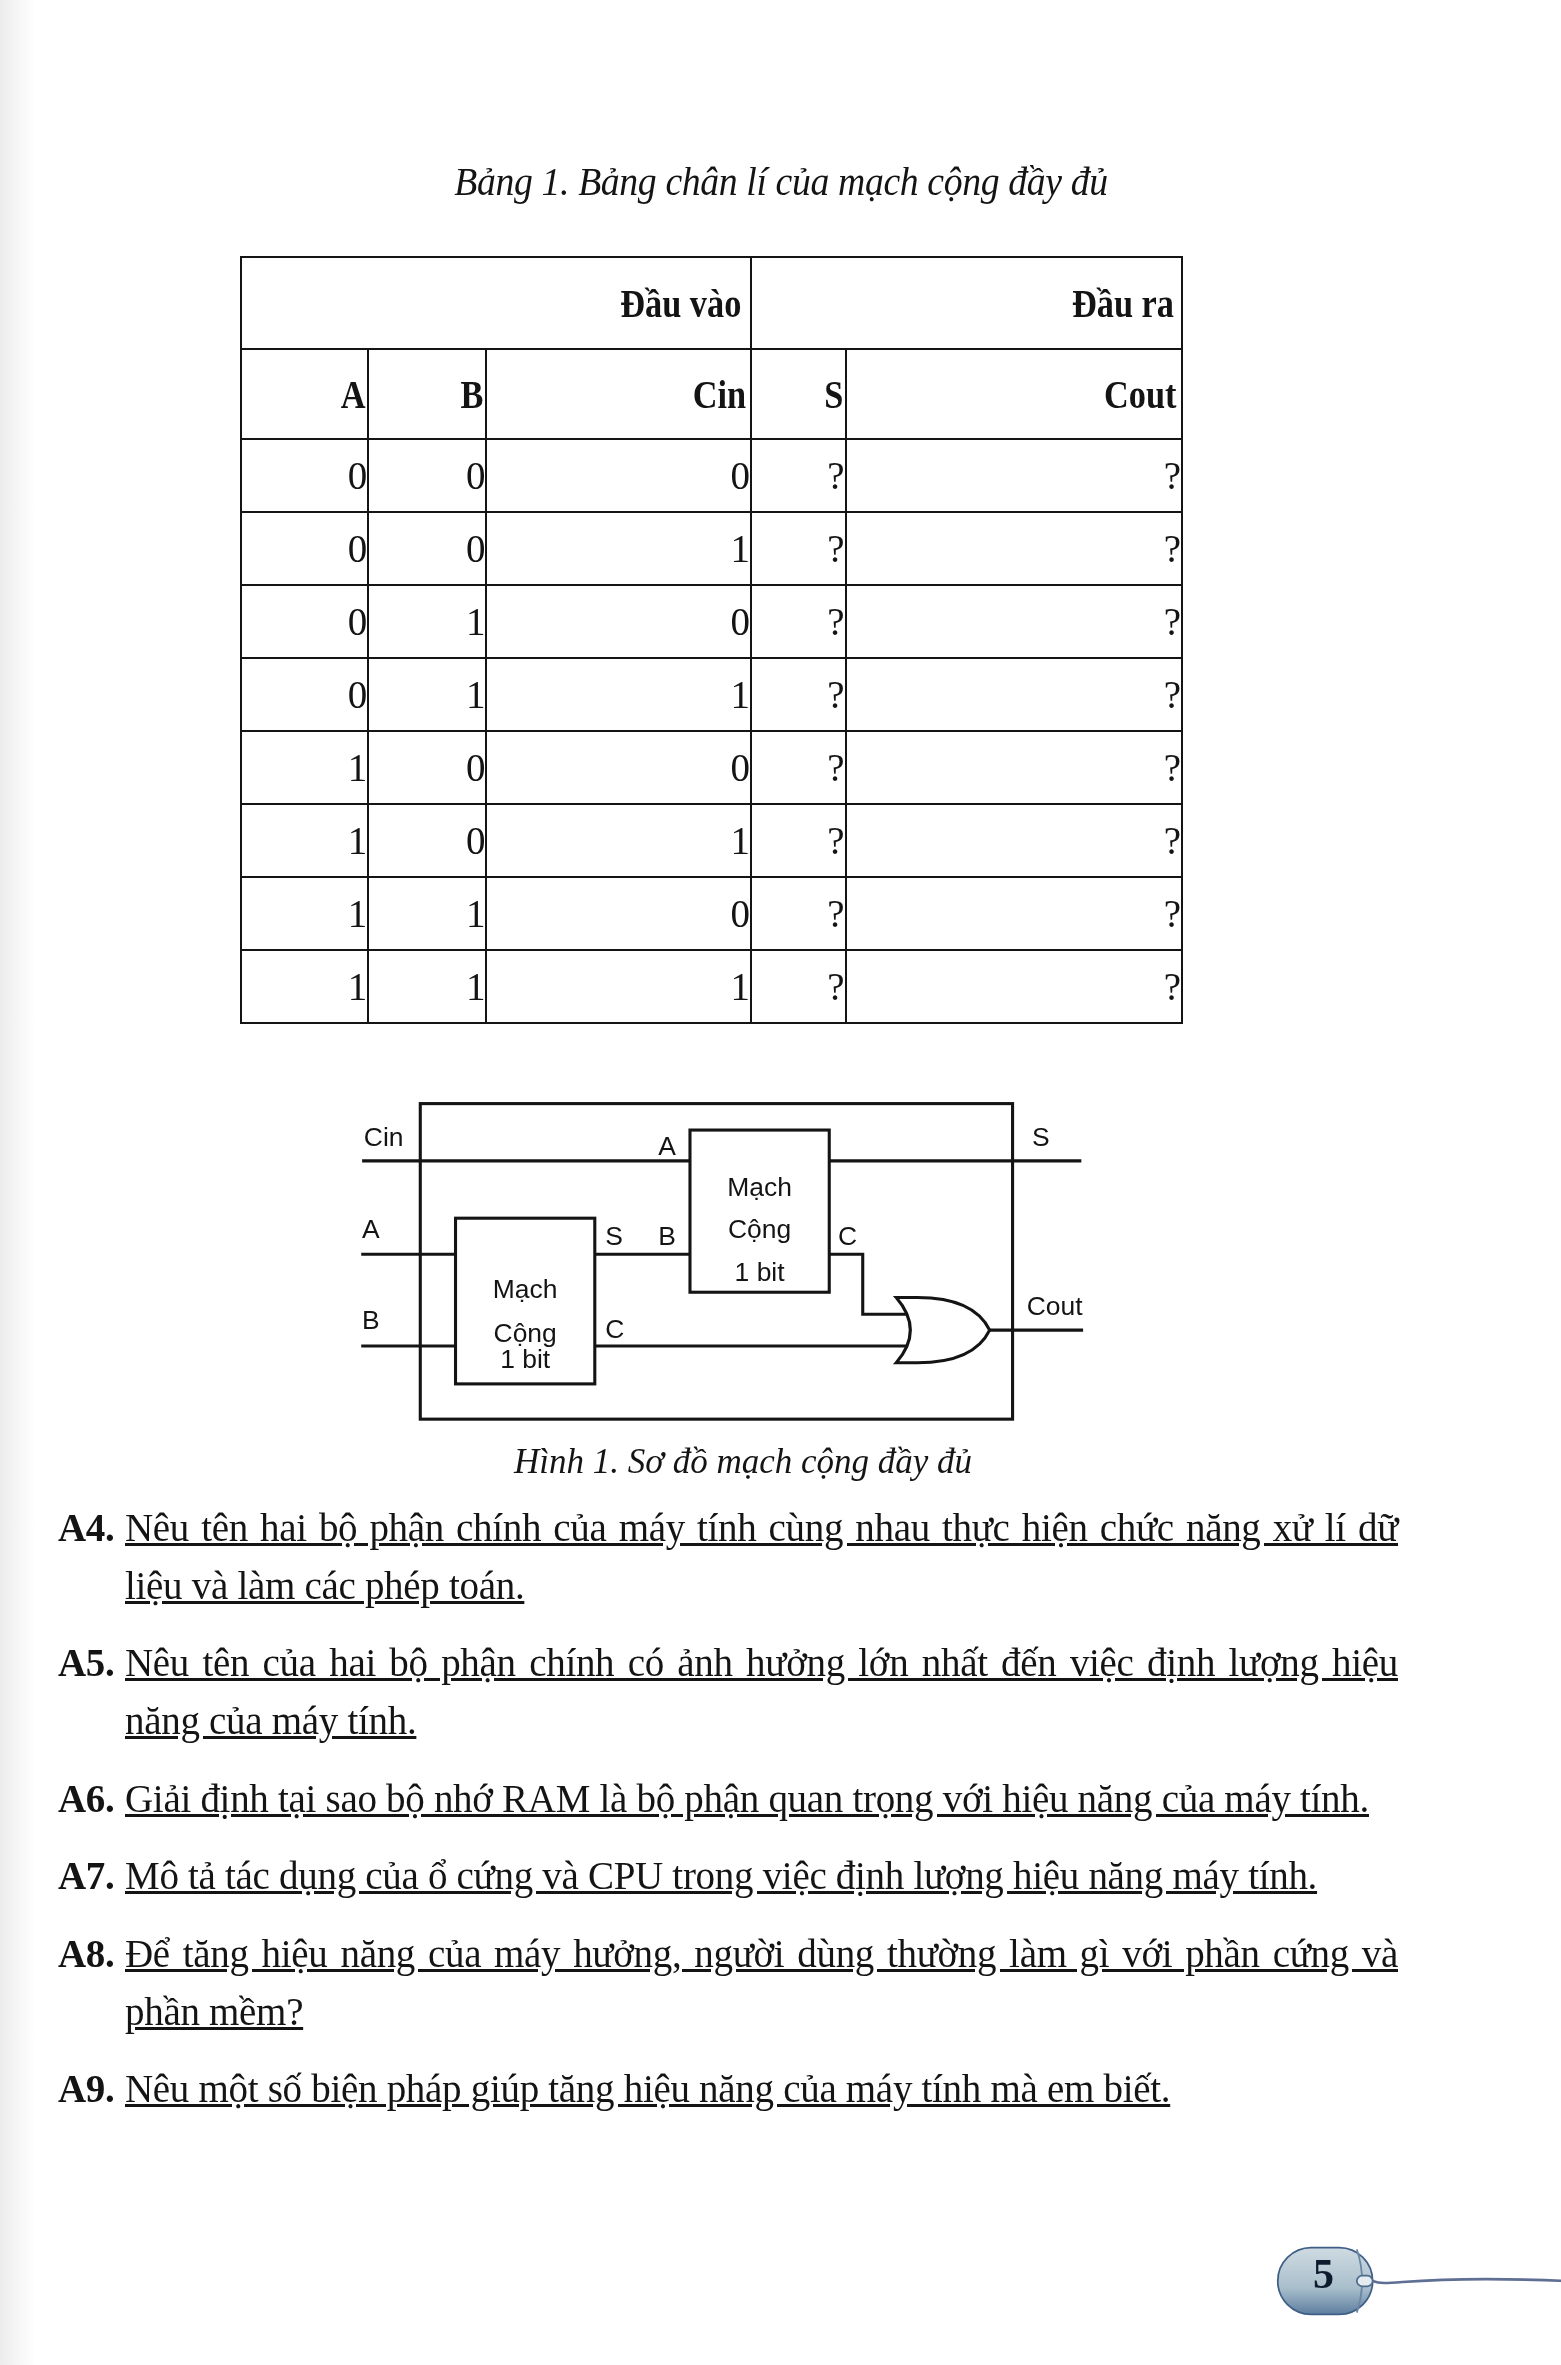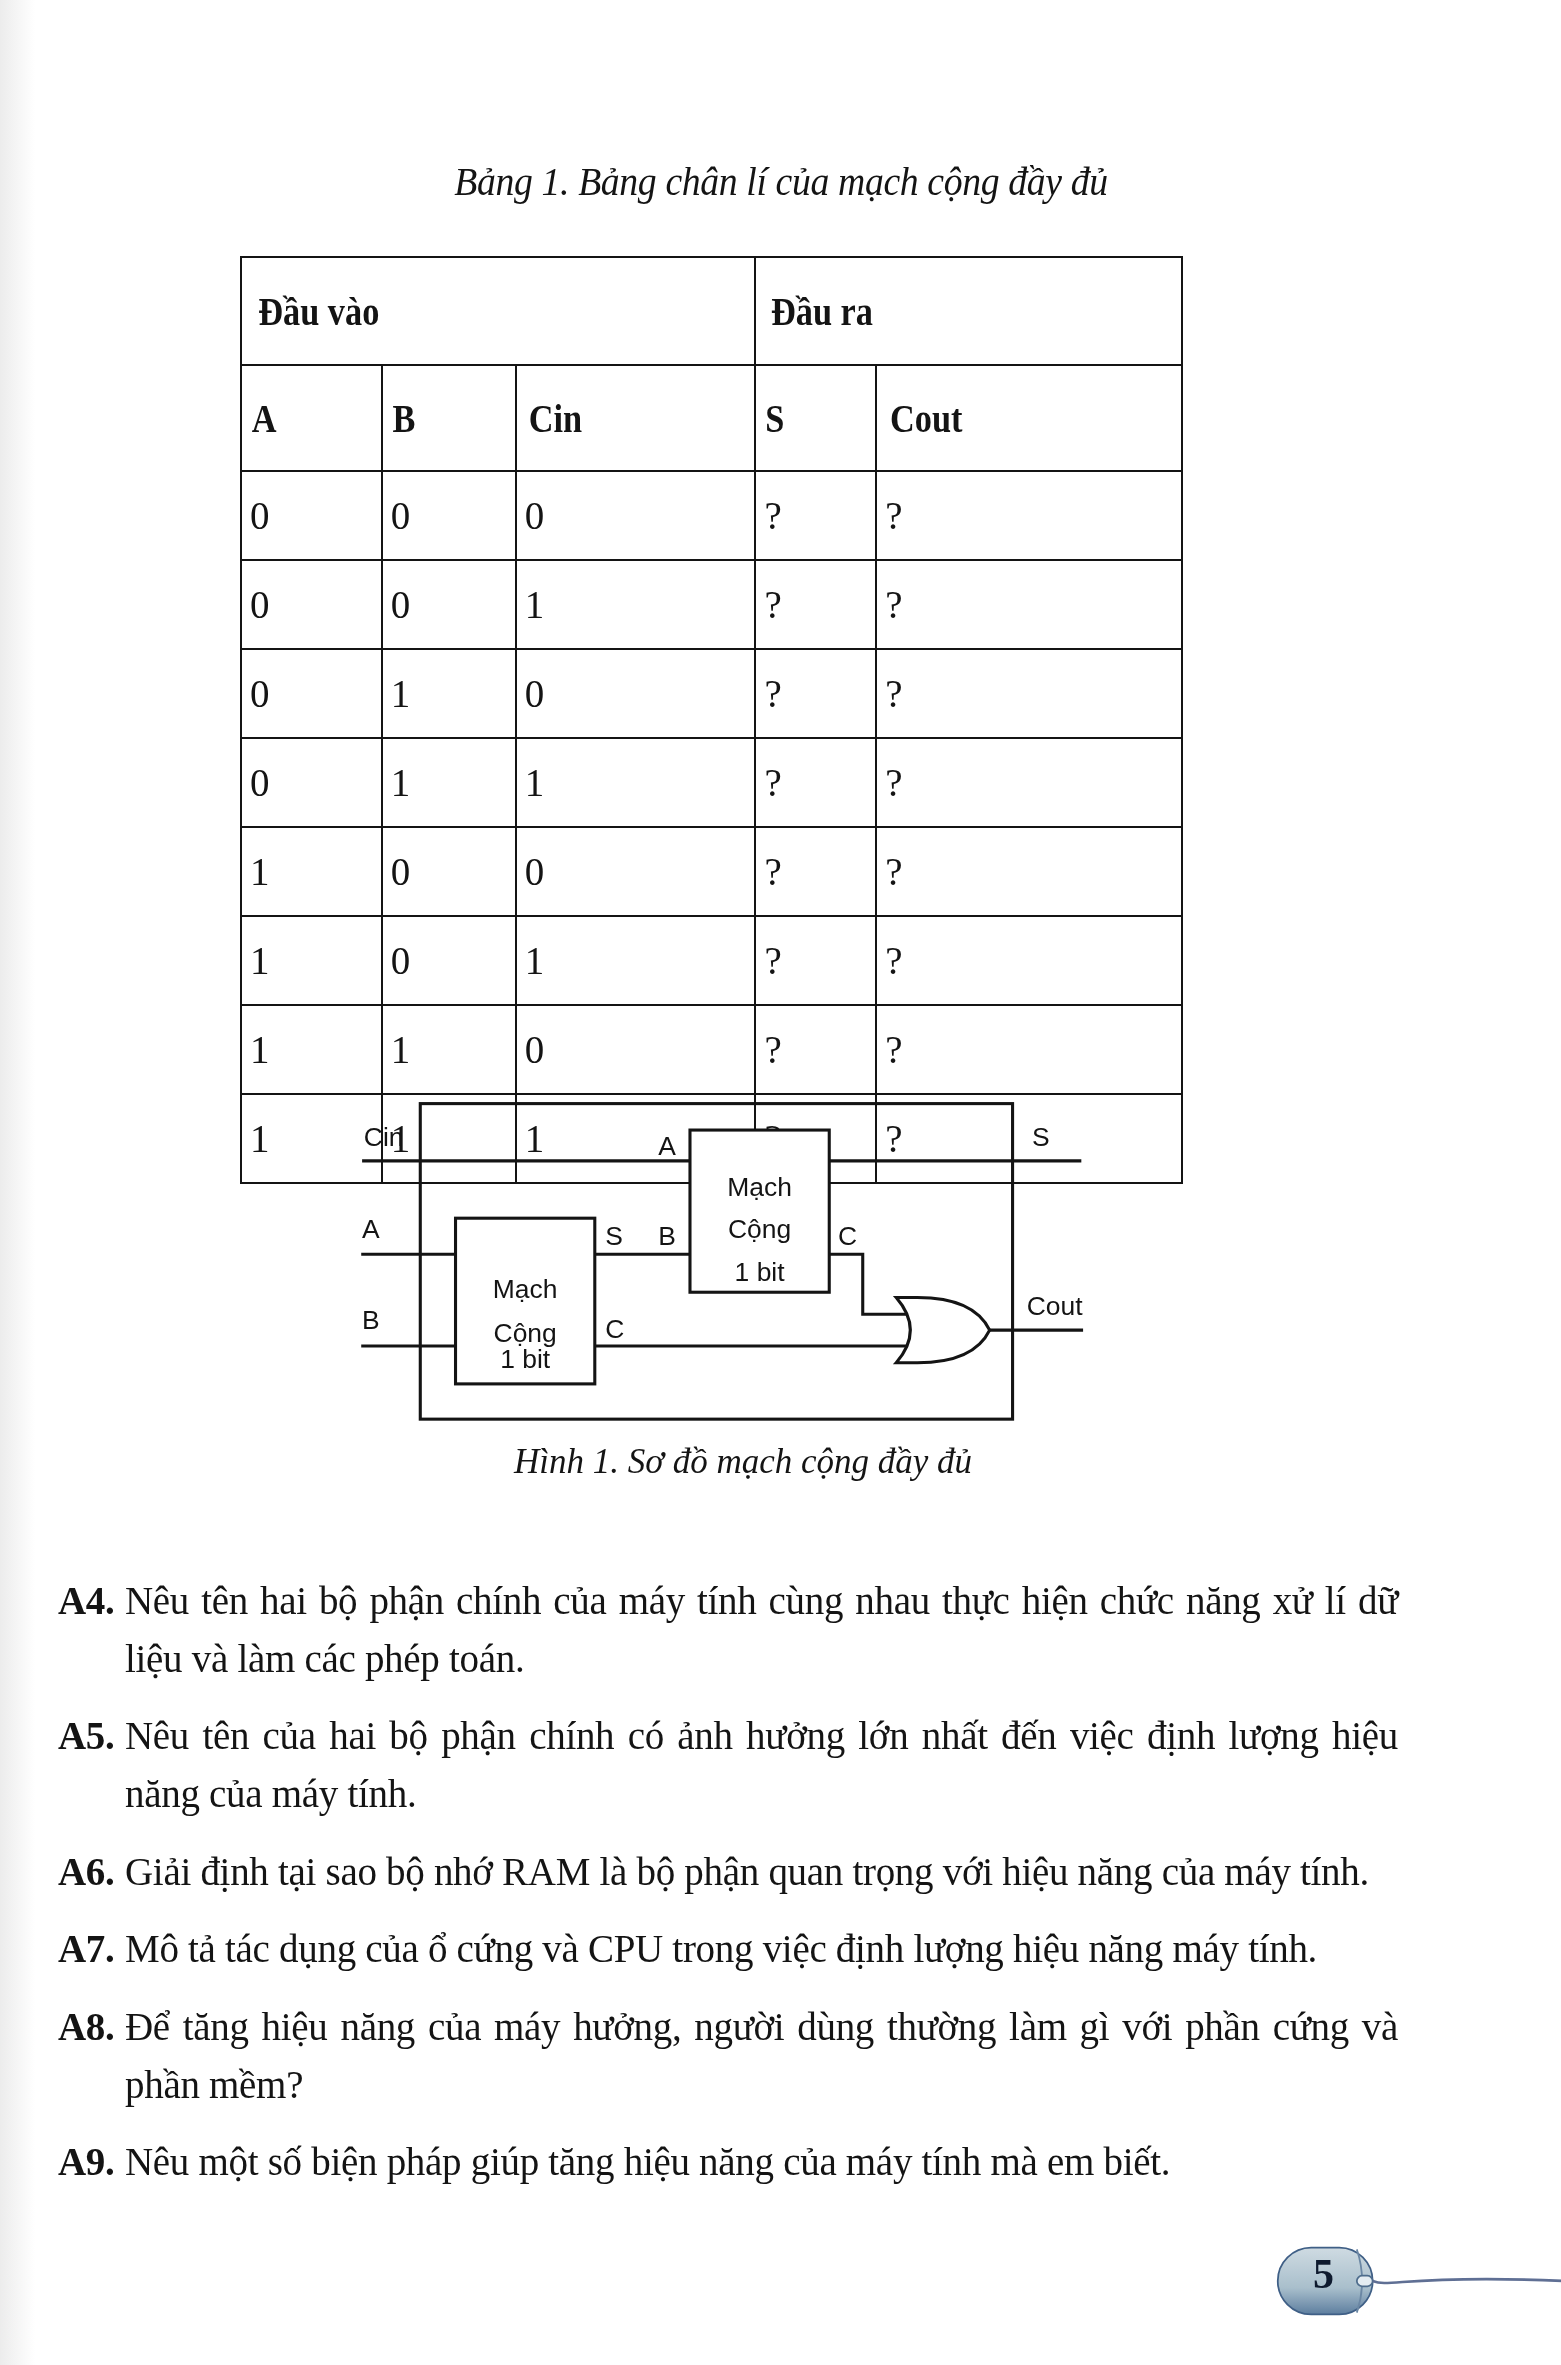--- a/index.html
+++ b/index.html
@@ -35,22 +35,22 @@
   table.truth {
     position: absolute;
     left: 240px;
     top: 256px;
     width: 943px;
     border-collapse: collapse;
     font-size: 39px;
   }
   table.truth td, table.truth th {
     border: 2.6px solid #141414;
-    text-align: left;
-    padding: 8px;
+    text-align: right;
+    padding: 0;
   }
   table.truth th {
     font-weight: bold;
   }
   table.truth tr.group-row th { height: 90px; }
   table.truth tr.col-row th { height: 88px; }
   table.truth tr.data-row td { height: 71px; }
   .cond { display: inline-block; transform: scaleX(0.88); }
 
   .circuit {
@@ -71,22 +71,23 @@
     left: 0;
     width: 1486px;
     top: 1442px;
     text-align: center;
     font-style: italic;
     font-size: 35px;
   }
   .questions {
     position: absolute;
     left: 58px;
-    top: 1572px;
+    top: 1499px;
     width: 1340px;
+    text-decoration: underline;
   }
   .q {
     position: relative;
     font-size: 39px;
     line-height: 58px;
     padding-left: 67px;
     margin-bottom: 19.4px;
     letter-spacing: -0.3px;
   }
   .q .q-label {

